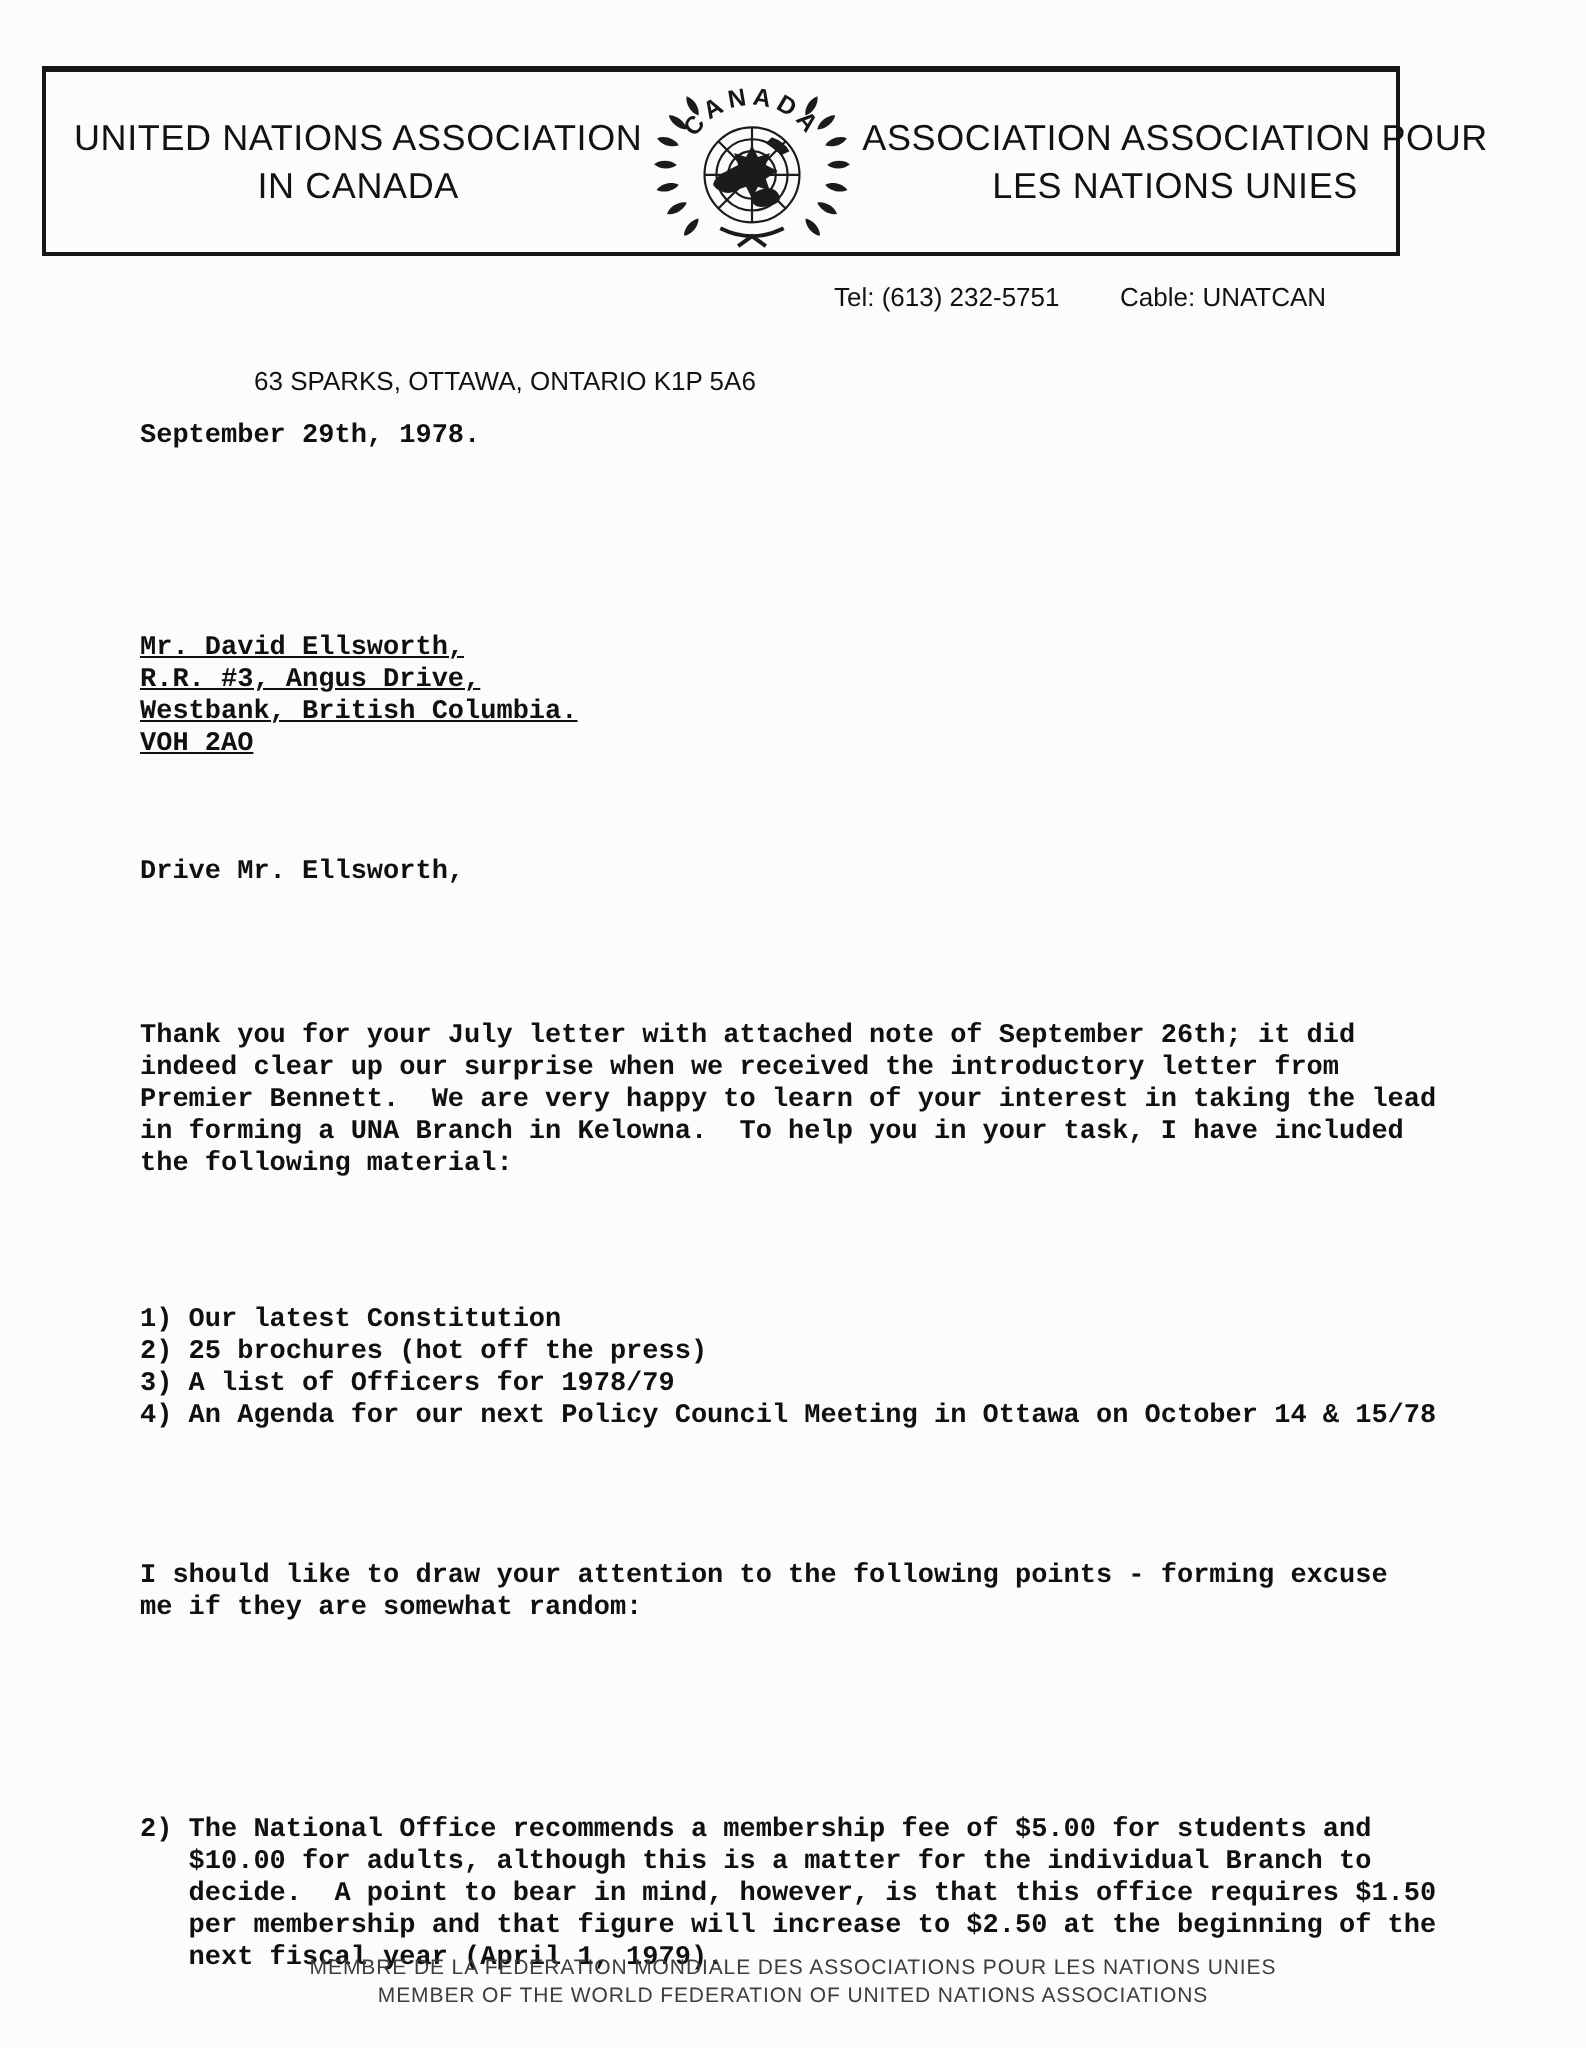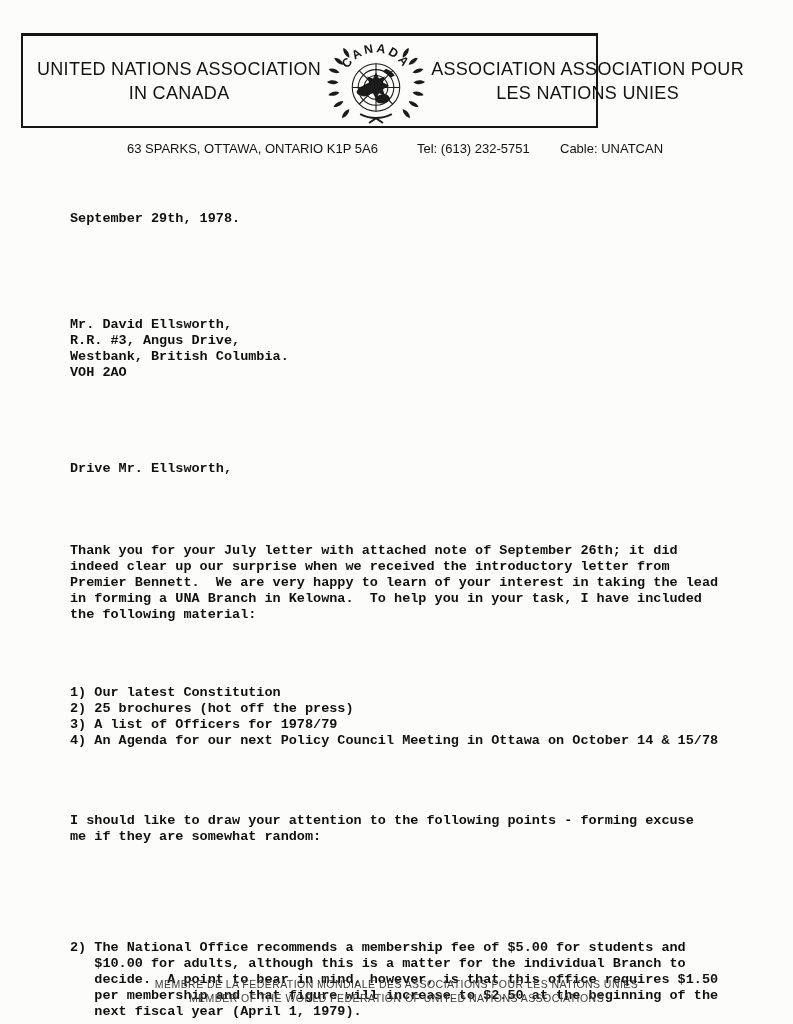--- a/index.html
+++ b/index.html
@@ -6,46 +6,46 @@
   .page{
     position:relative;
     width:793px;height:1024px;
     background:#fcfcfa;
     font-family:"Liberation Sans",sans-serif;
     color:#161616;
     overflow:hidden;
   }
   
   .letterhead{
-    position:absolute;left:21px;top:33px;width:577px;height:95px;
+    position:absolute;left:21px;top:33px;width:679px;height:95px;
     border:2px solid #161616;border-top-width:3px;
     display:flex;align-items:center;justify-content:space-between;
     box-sizing:border-box;padding:0 14px;
   }
   .org-name{
     flex:1;text-align:center;
     font-size:18px;line-height:24px;letter-spacing:.3px;color:#121212;
     white-space:pre;
   }
   .emblem-wrap{width:110px;height:91px;flex:0 0 auto;display:flex;align-items:flex-start;justify-content:center;}
   .contact-row{position:absolute;left:0;top:141px;width:100%;height:18px;font-size:13px;color:#121212;}
   .contact-row span{position:absolute;white-space:pre;}
-  .contact-address{left:127px;}
+  .contact-address{left:127px;margin-top:42px;}
   .contact-tel{left:417px;}
   .contact-cable{left:560px;}
   
   .letter-body{
     position:absolute;left:70px;top:179px;right:16px;
     font-family:"Liberation Mono",monospace;
     font-size:13.5px;line-height:16px;font-weight:600;
     color:#101010;white-space:pre;
   }
   .blk{white-space:pre;}
   .blk-date{margin-bottom:42px;}
-  .blk-recipient{margin-bottom:32px;}
+  .blk-recipient{margin-bottom:0;text-decoration:underline;}
   .blk-salutation{margin-bottom:18px;}
   .blk-intro{margin-bottom:14px;}
   .blk-enclosures{margin-bottom:16px;}
   .blk-attention{margin-bottom:15px;}
   .blk-points{margin-bottom:14px;}
   
   .page-footer{
     position:absolute;left:0;top:977px;width:100%;
     text-align:center;font-size:10.5px;line-height:14px;
     color:#3d3d3d;letter-spacing:.45px;

